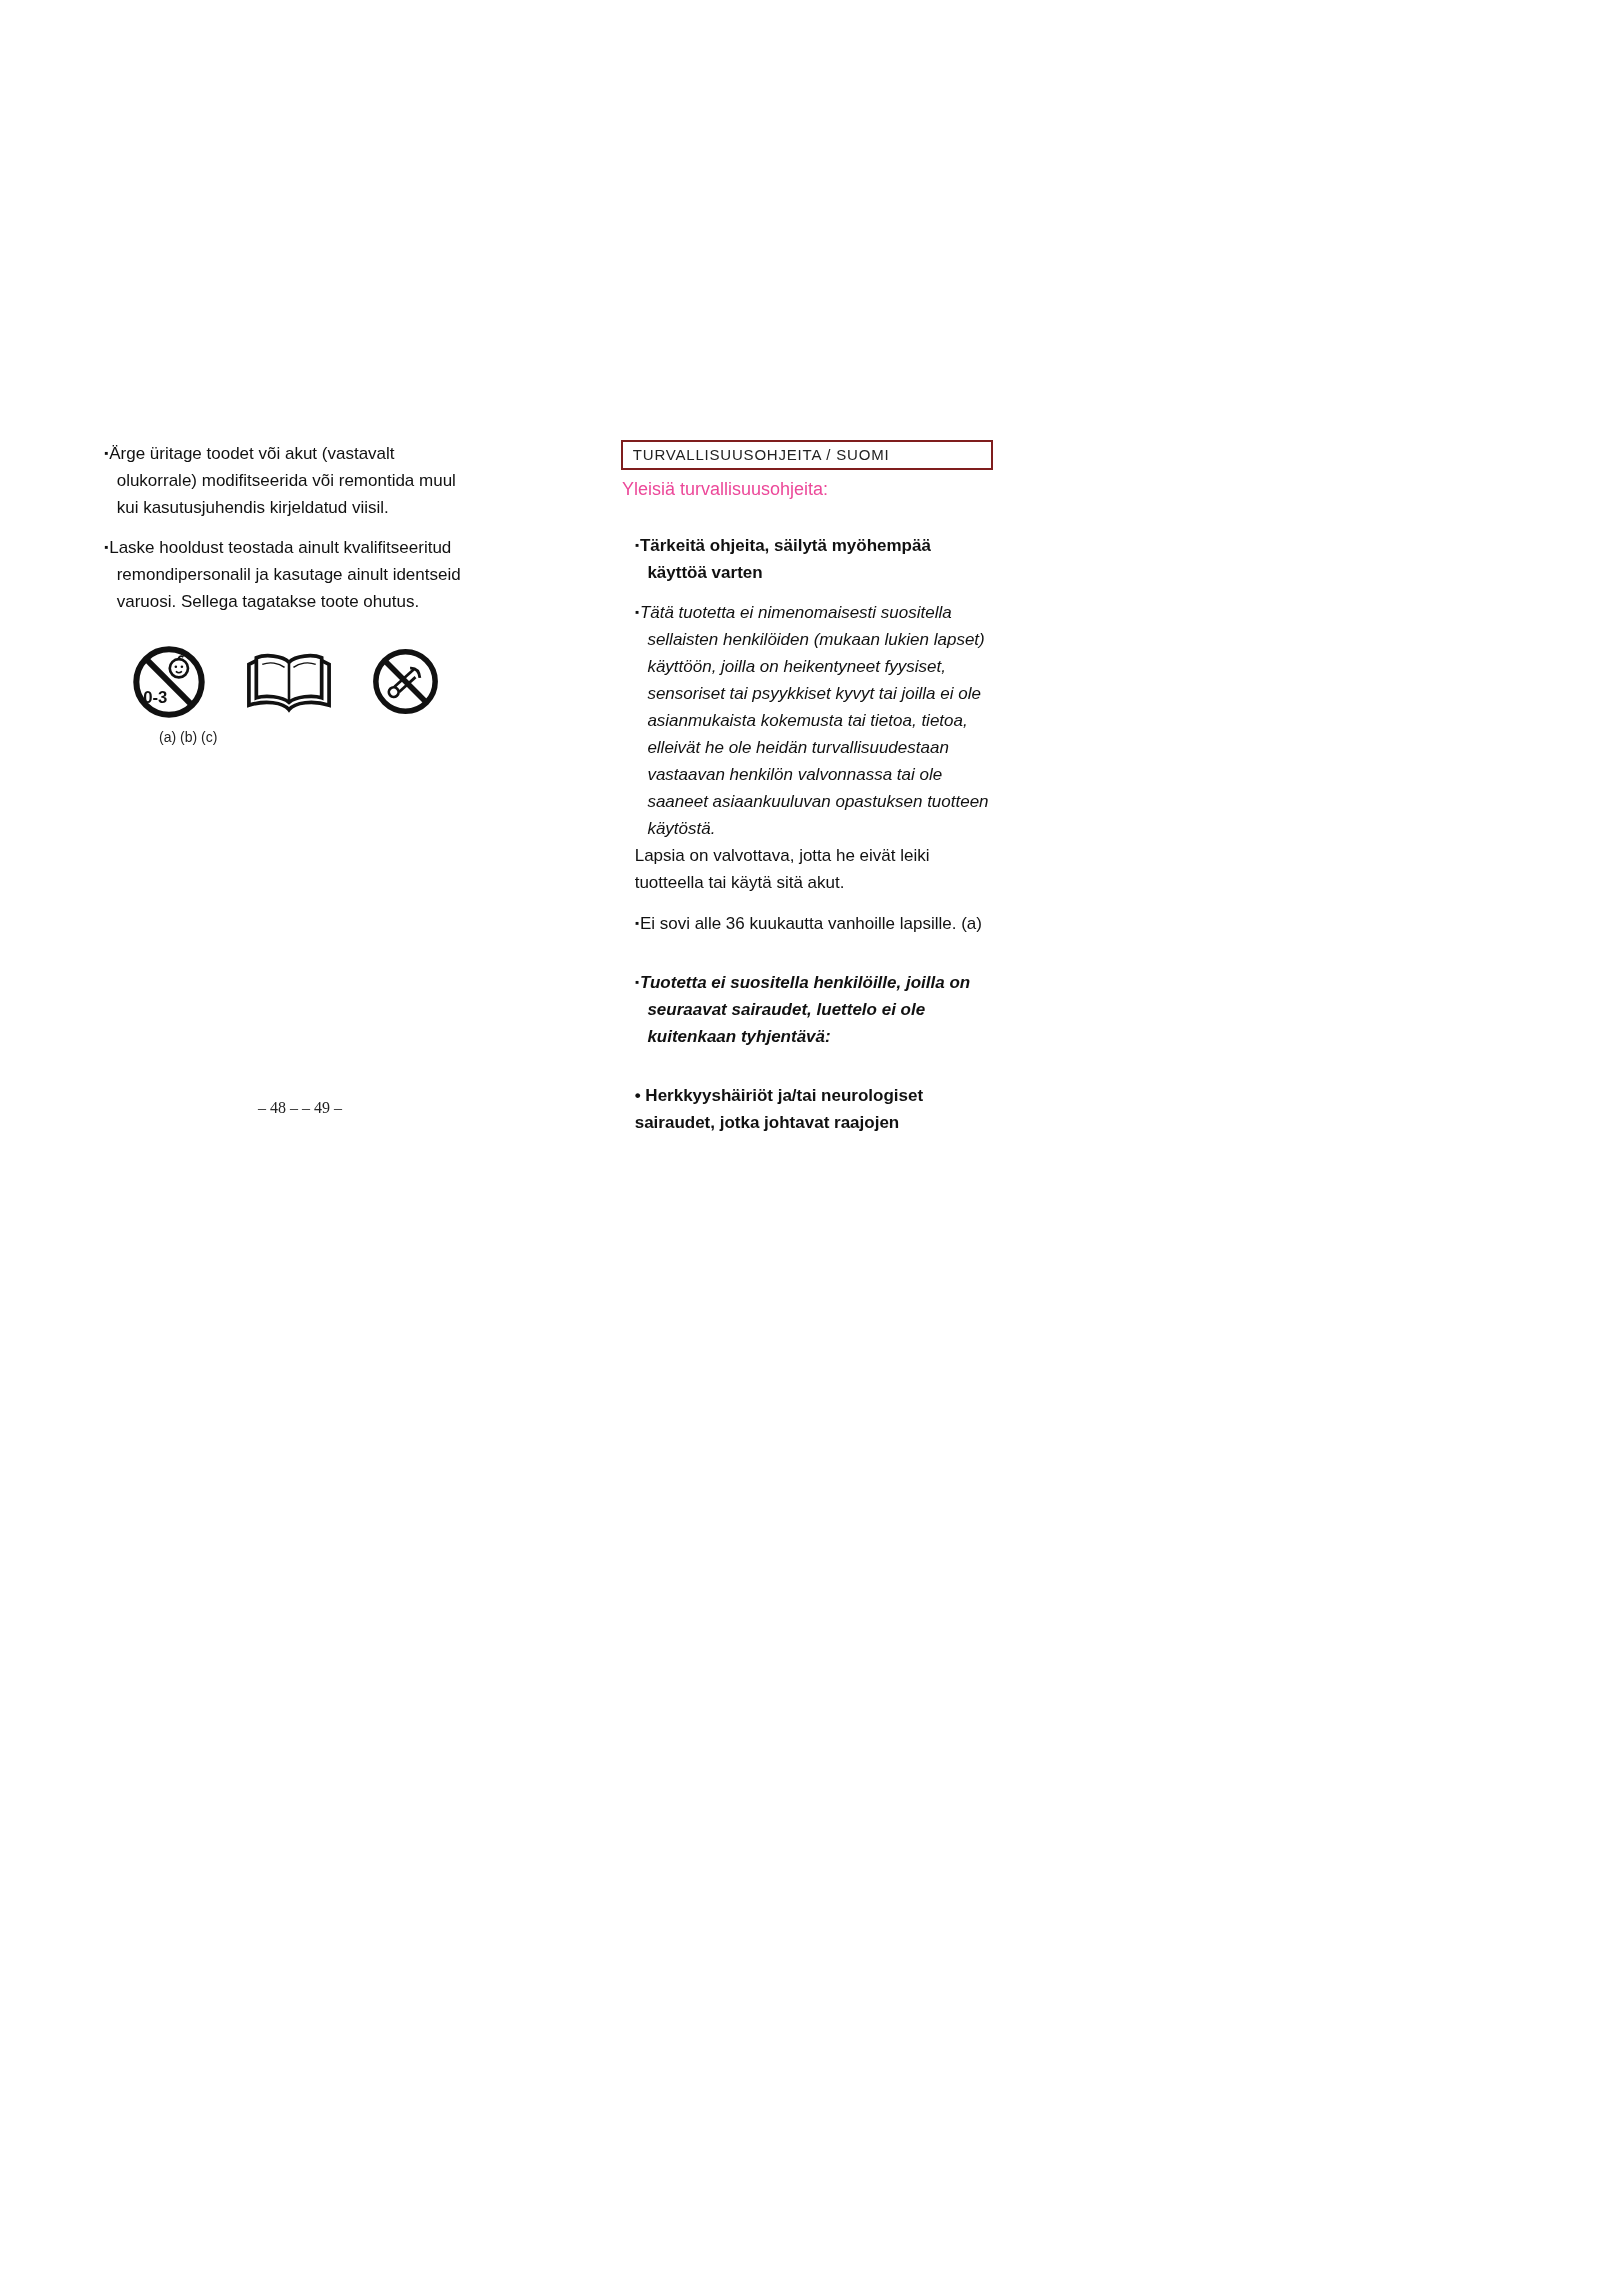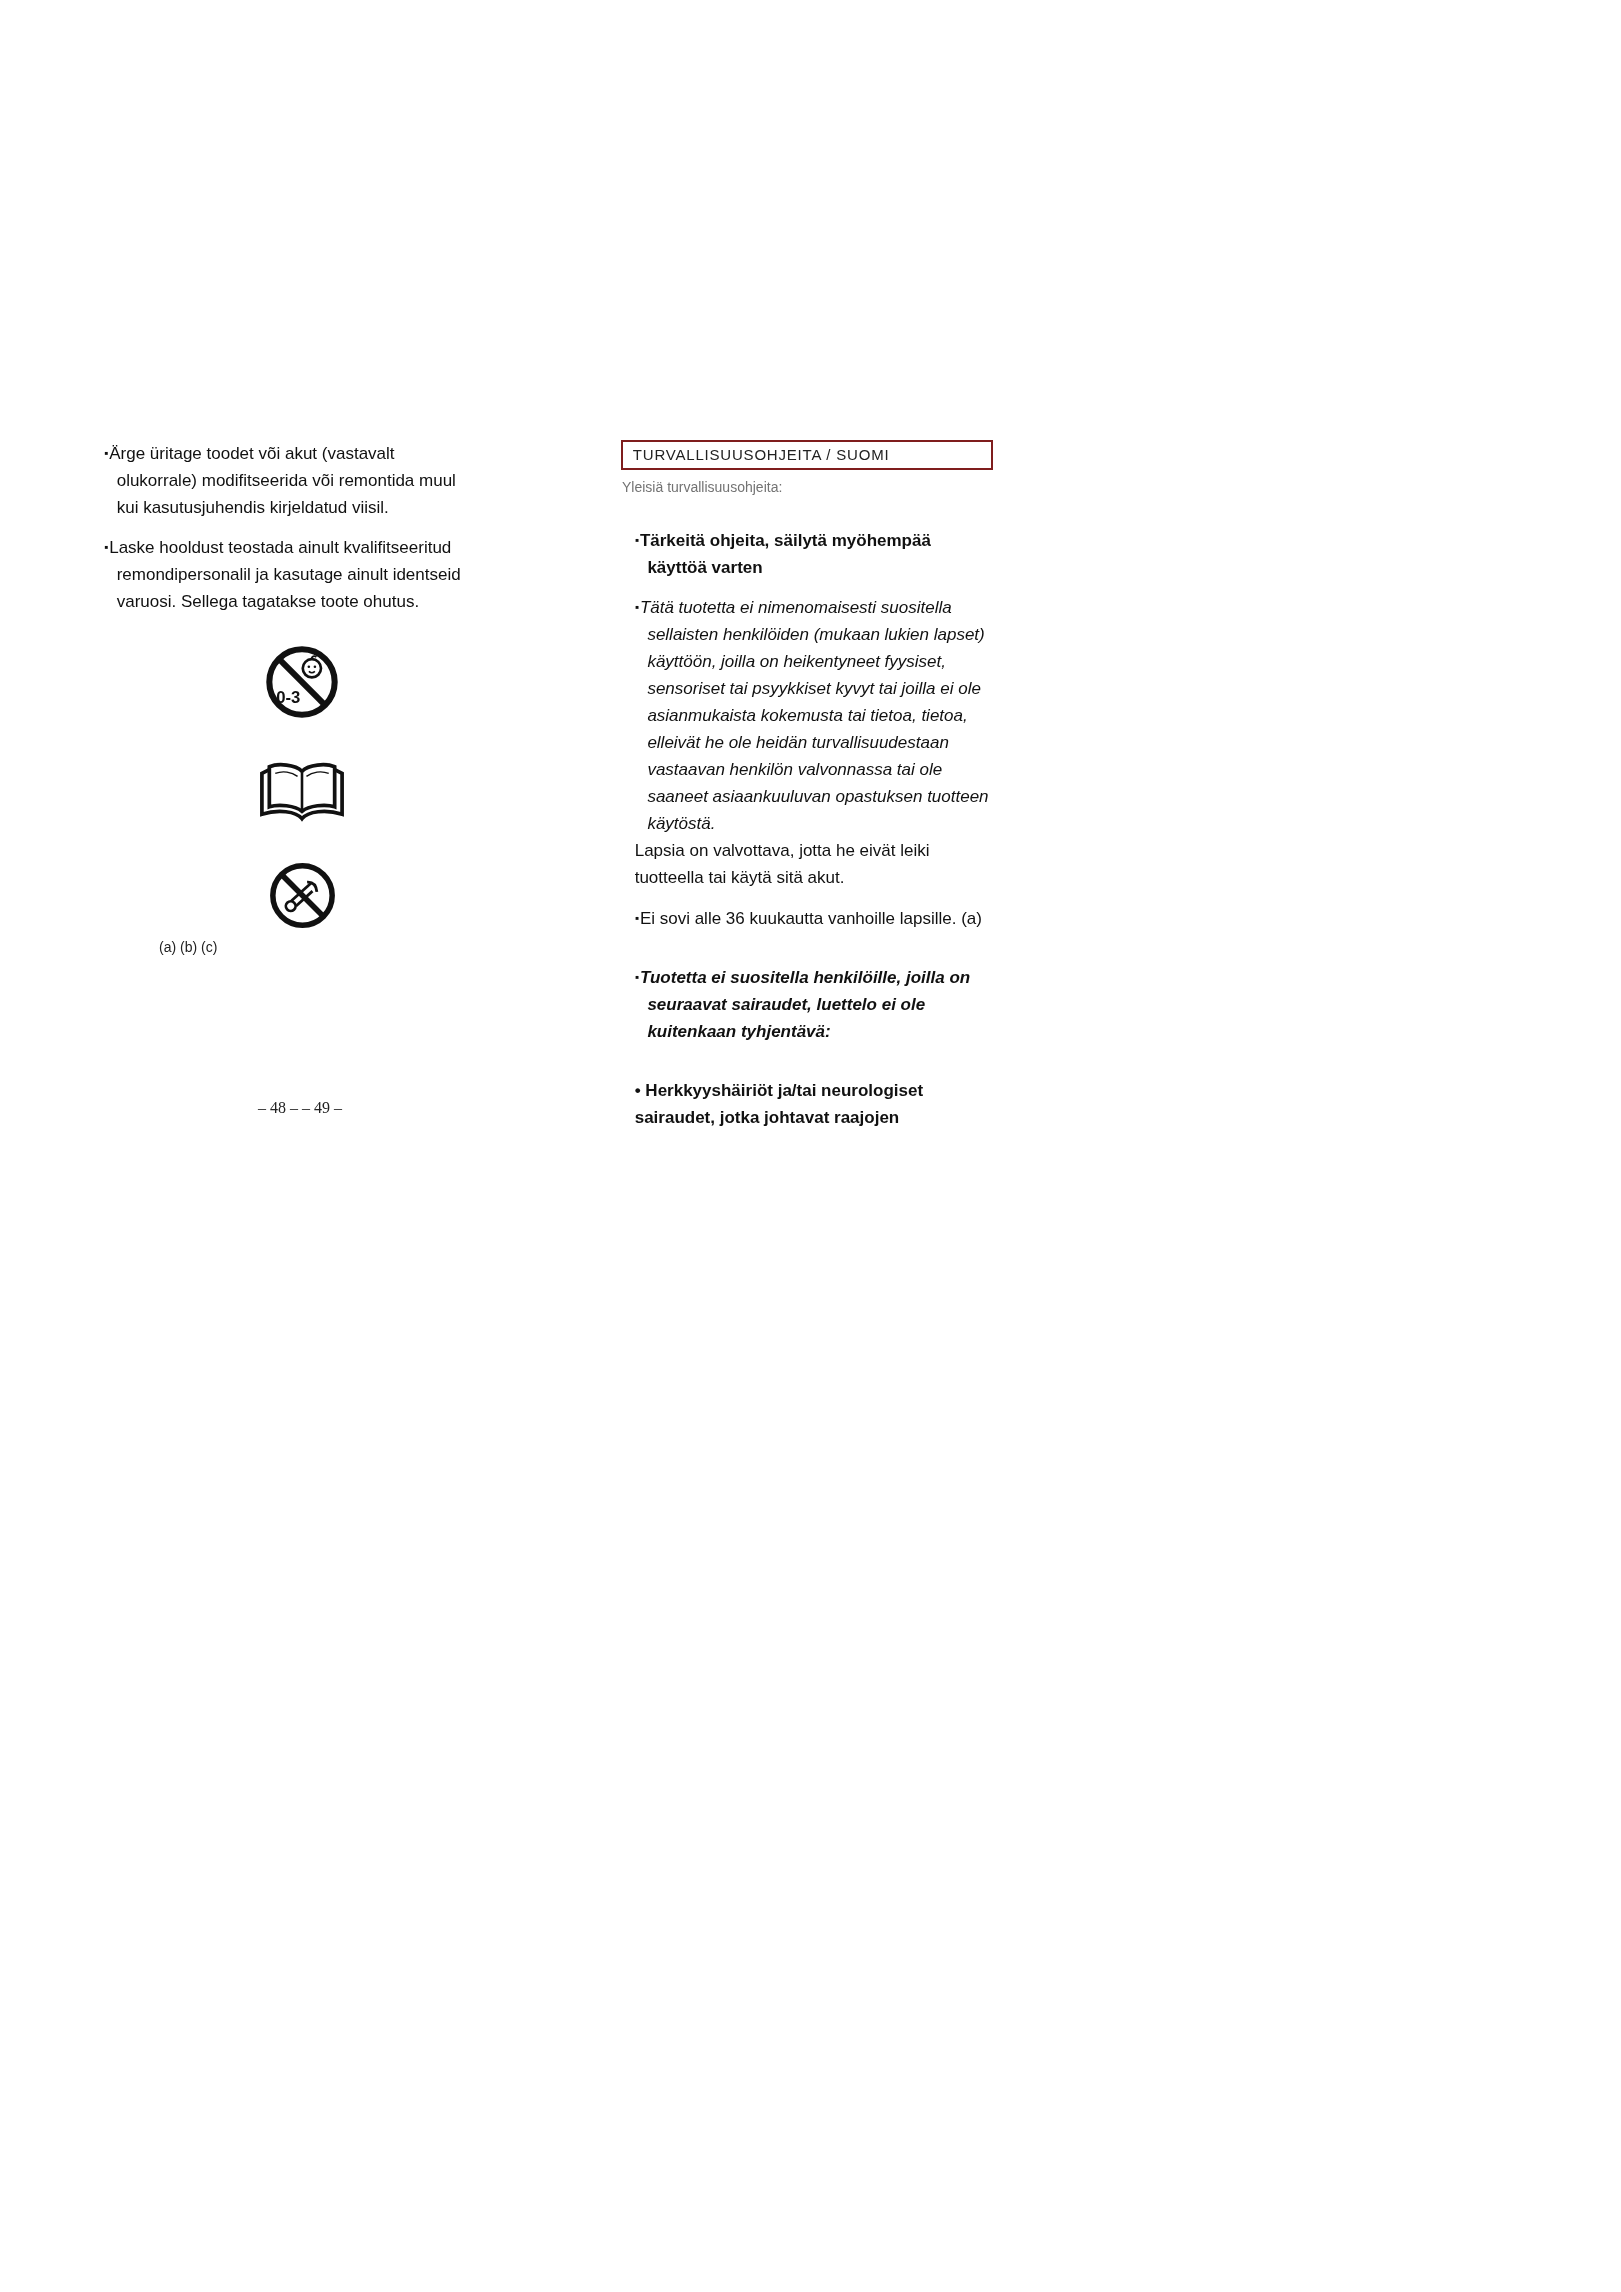--- a/index.html
+++ b/index.html
@@ -27,21 +27,20 @@
     font-size: 11.8px;
     vertical-align: 2px;
     letter-spacing: 1px;
   }
 
   .icons-row {
     display: flex;
     align-items: center;
     gap: 33px;
     margin: 29px 0 0 27.4px;
-    flex-direction: column;
   }
   .icon { display: block; }
 
   .icon-caption {
     font-size: 14px;
     margin: 9.8px 0 0 55px;
     color: #222;
   }
 
   .page-numbers {
@@ -55,23 +54,23 @@
 
   .section-box {
     border: 2px solid #7f1d1d;
     padding: 3.9px 9.8px 4.9px 9.8px;
     font-size: 15px;
     letter-spacing: 0.8px;
     color: #222;
     box-sizing: border-box;
   }
   .intro {
-    font-size: 14px;
+    font-size: 18px;
     margin: 8.8px 0 16.7px 1px;
-    color: #737373;
+    color: #ec4899;
   }
 
   .rpara {
     font-size: 17px;
     line-height: 27px;
     margin: 0 0 13.7px 13.7px;
     padding-left: 12.7px;
     text-indent: -12.7px;
   }
   .rpara.tight { margin-bottom: 0; font-style: italic; }

